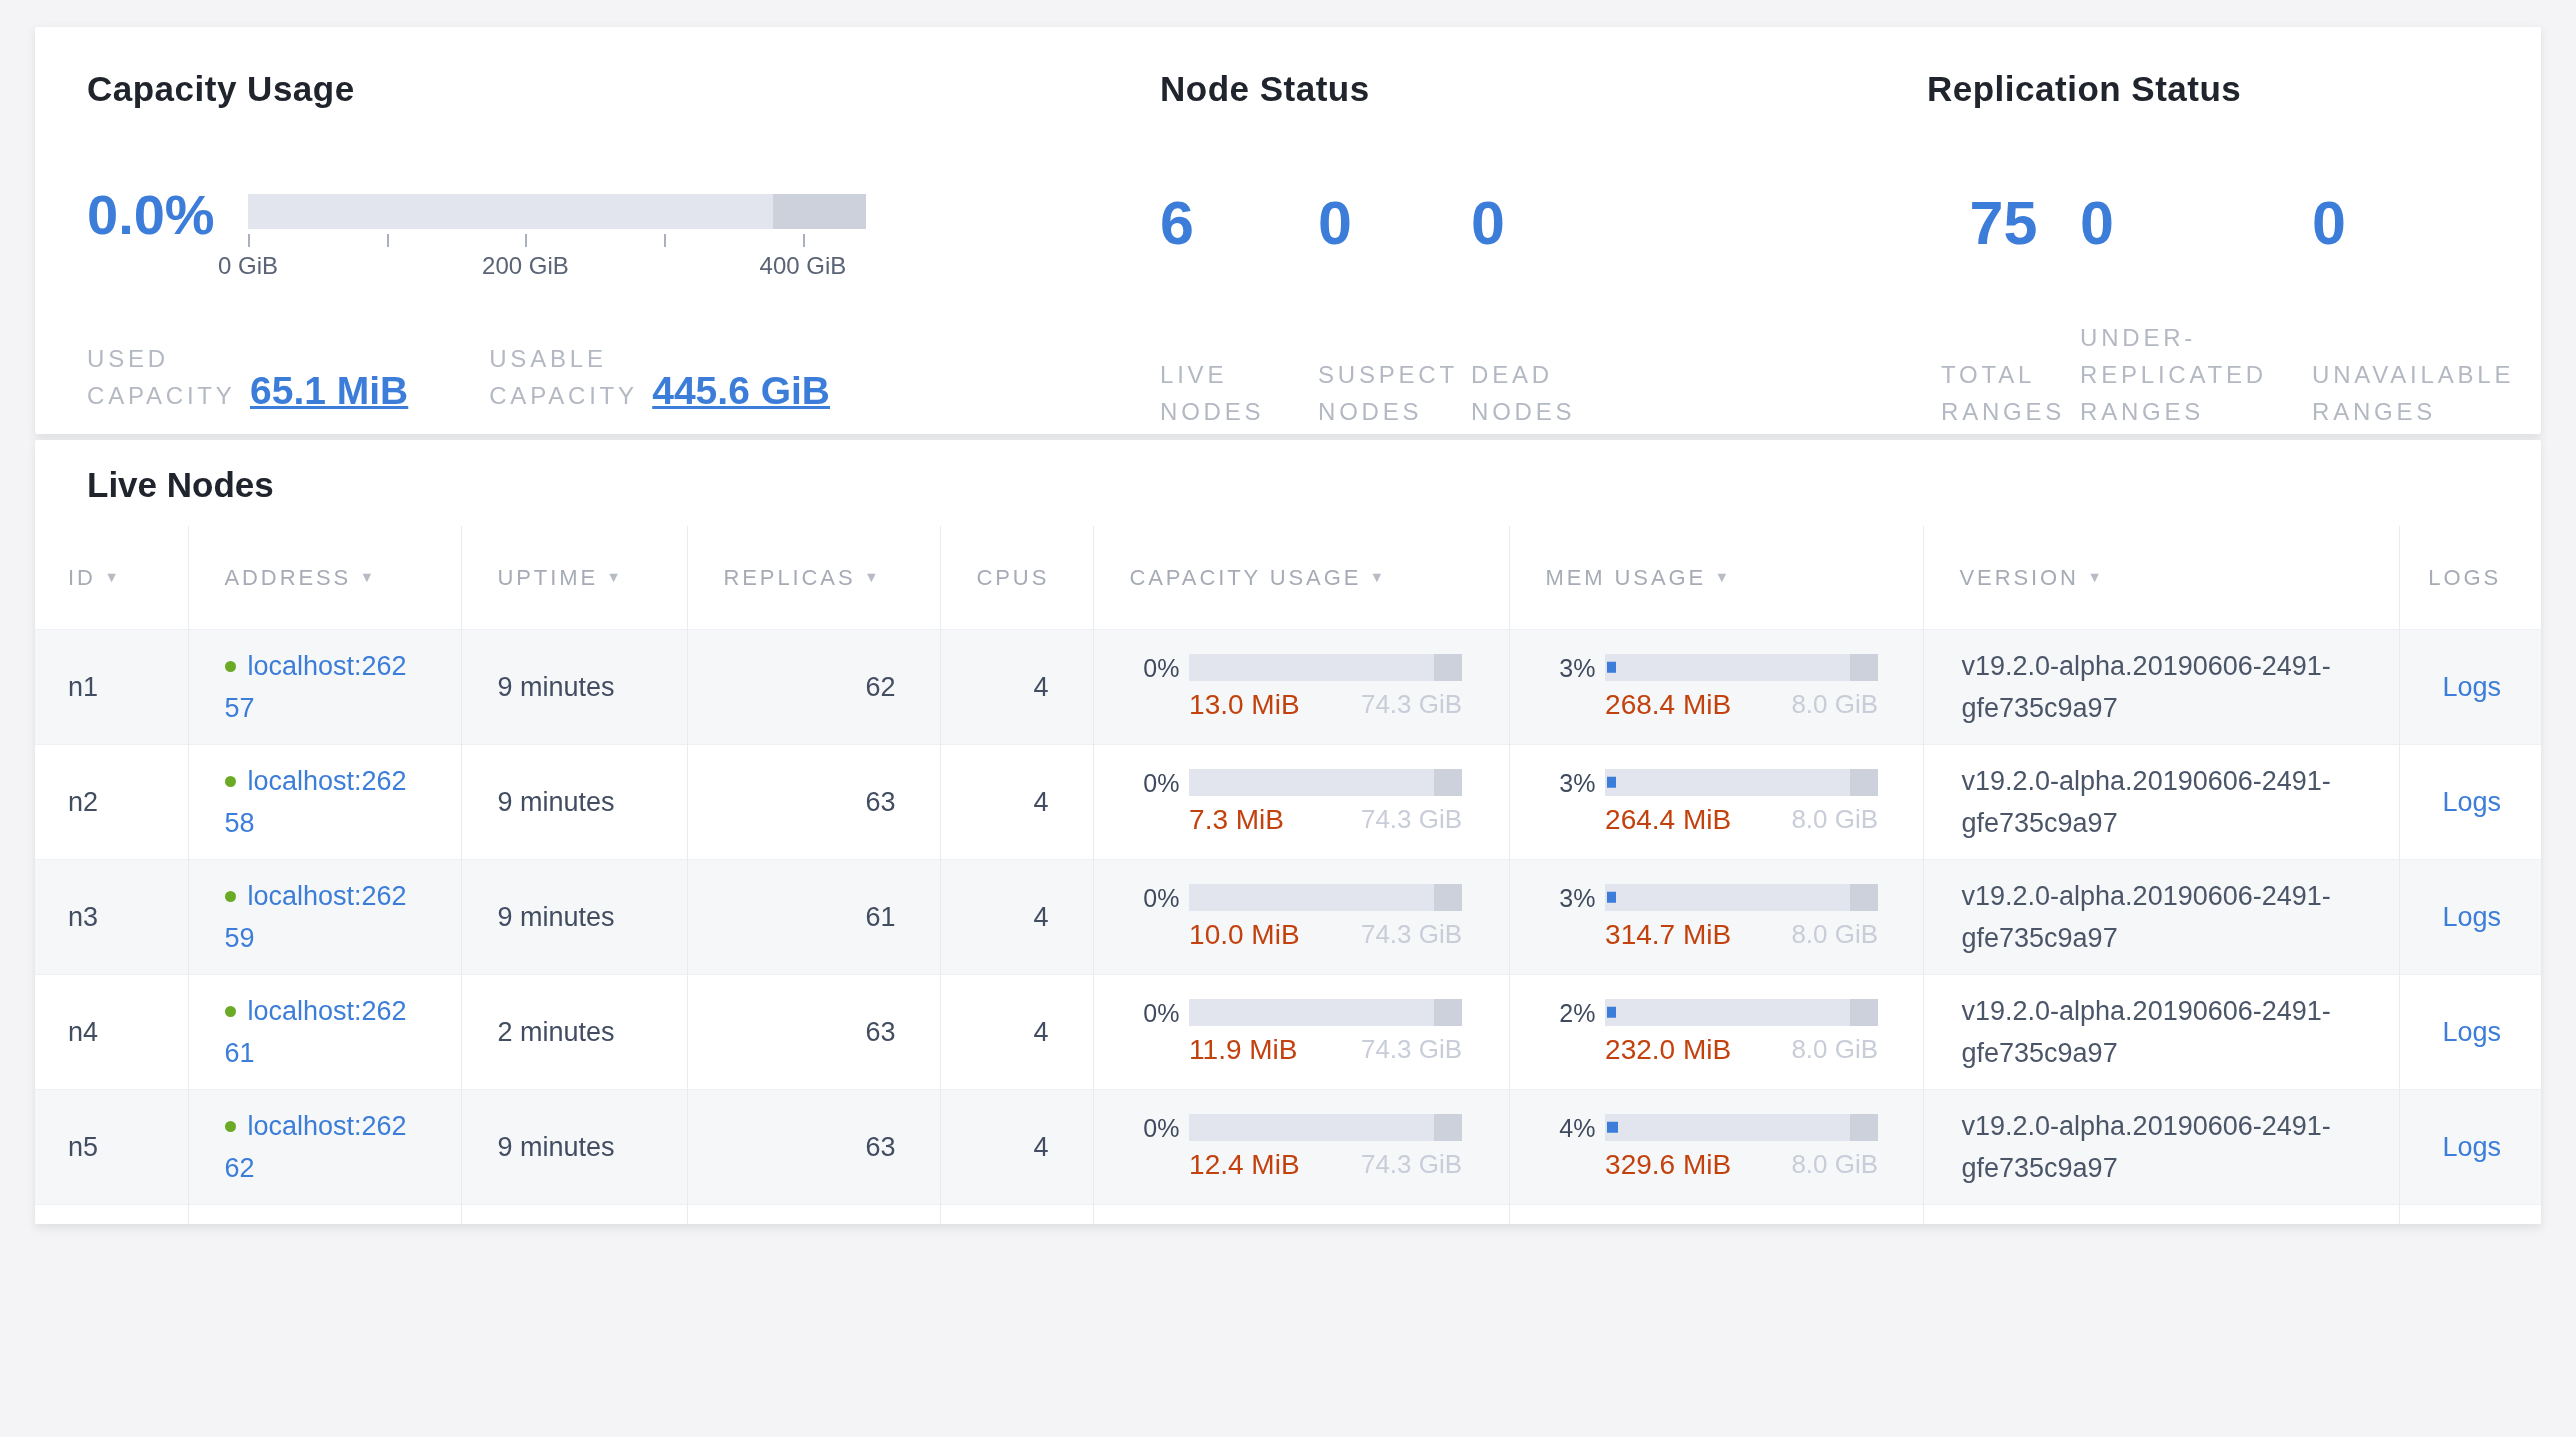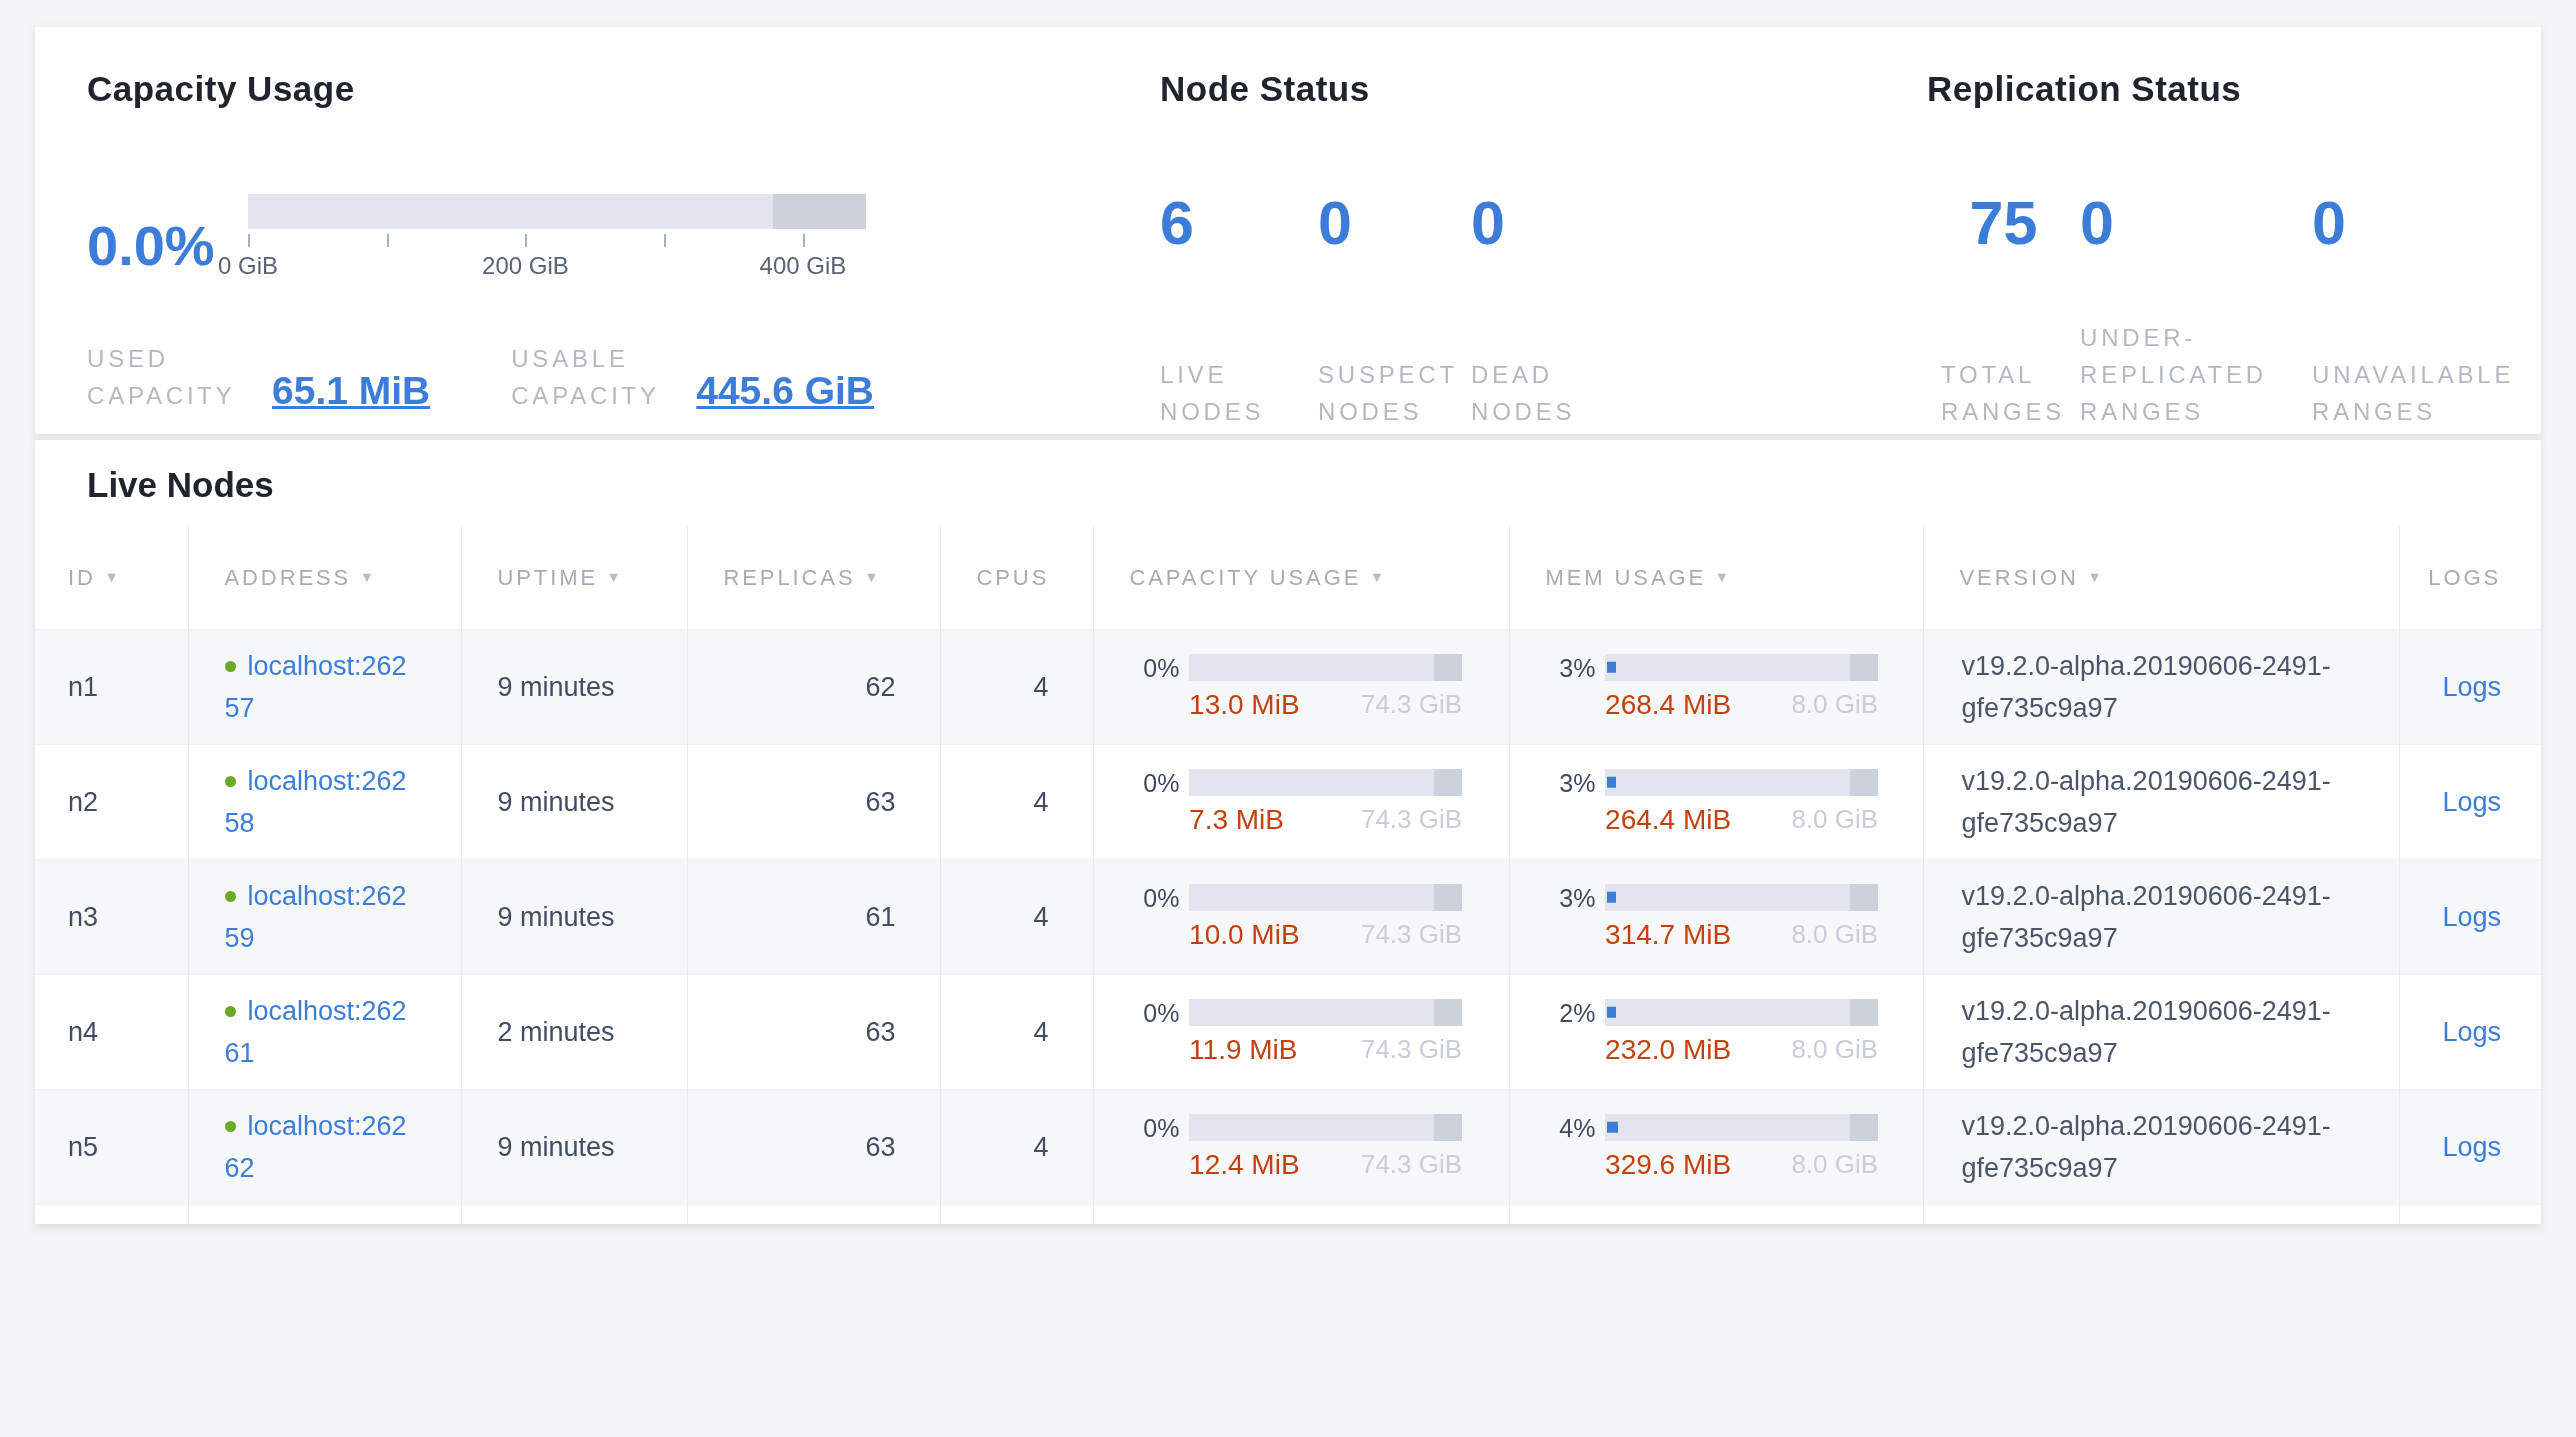--- a/index.html
+++ b/index.html
@@ -24,30 +24,30 @@
     box-shadow:0 3.8px 8.6px rgba(80,85,95,0.13);
     border-radius:1.9px;
   }
 
   
   .summary { margin-top:27px; height:407px; padding:42px 52px 38px 52px; display:flex; }
   .section-heading { font-size:35px; font-weight:700; color:#20242c; letter-spacing:0.5px; }
 
   .cap-section { width:1073px; flex:none; }
   .chart-row { margin-top:81px; display:flex; align-items:flex-start; }
-  .cap-percent { width:161px; flex:none; font-size:56px; font-weight:600; color:#3b7dd8; line-height:50px;margin-top:31px; }
+  .cap-percent { width:161px; flex:none; font-size:56px; font-weight:600; color:#3b7dd8; line-height:50px; }
   .cap-bar-wrap { width:618px; margin-top:3.8px; }
   .cap-bar { position:relative; height:35px; background:#e2e5ed; }
   .cap-bar .end-seg { position:absolute; right:0; top:0; bottom:0; width:15%; background:#ccd1db; }
   .cap-ticks { position:relative; height:17px; margin-top:2.9px; }
   .cap-tick { position:absolute; top:1.9px; width:1.9px; height:13.4px; background:#aab0bc; }
   .cap-ticklabels { position:relative; height:29px; margin-top:3.8px; }
   .cap-ticklabel { position:absolute; transform:translateX(-50%); font-size:24px; color:#5a6476; white-space:nowrap; }
   .cap-stats { margin-top:59px; display:flex; gap:81px; }
-  .cap-stat { display:flex; align-items:flex-end; gap:27px; }
+  .cap-stat { display:flex; align-items:flex-end; gap:5px; }
   .stat-label {
     font-size:24px; letter-spacing:3.8px; line-height:37px;
     color:#b3b8c2; font-weight:500;
   }
   .cap-stat .stat-label { width:158px; }
   .stat-value { font-size:39px; font-weight:600; color:#3b7dd8; padding-bottom:1.9px; white-space:nowrap;text-decoration:underline; }
 
   .stat-cols { margin-top:79px; display:flex; }
   .stat-col { display:flex; flex-direction:column; height:242px; }
   .stat-num { font-size:61px; font-weight:600; color:#3b7dd8; }

